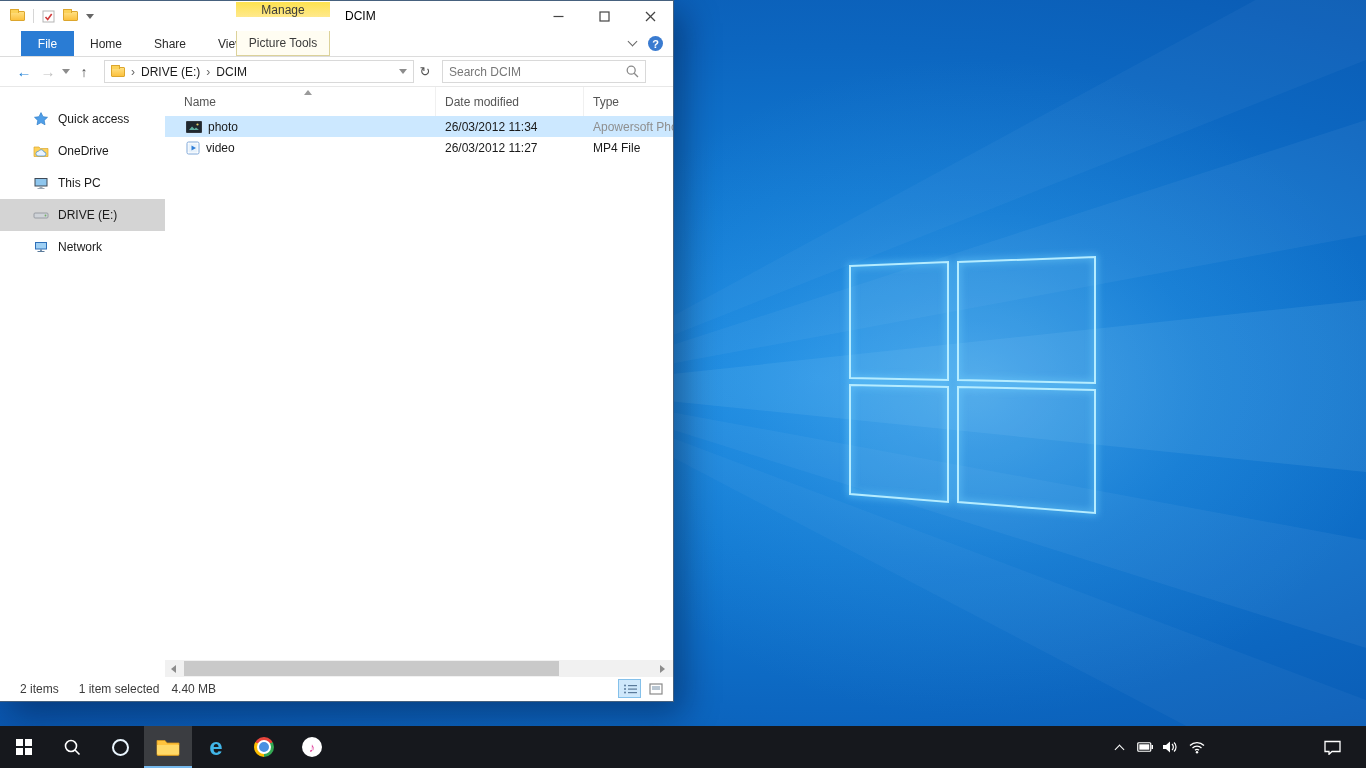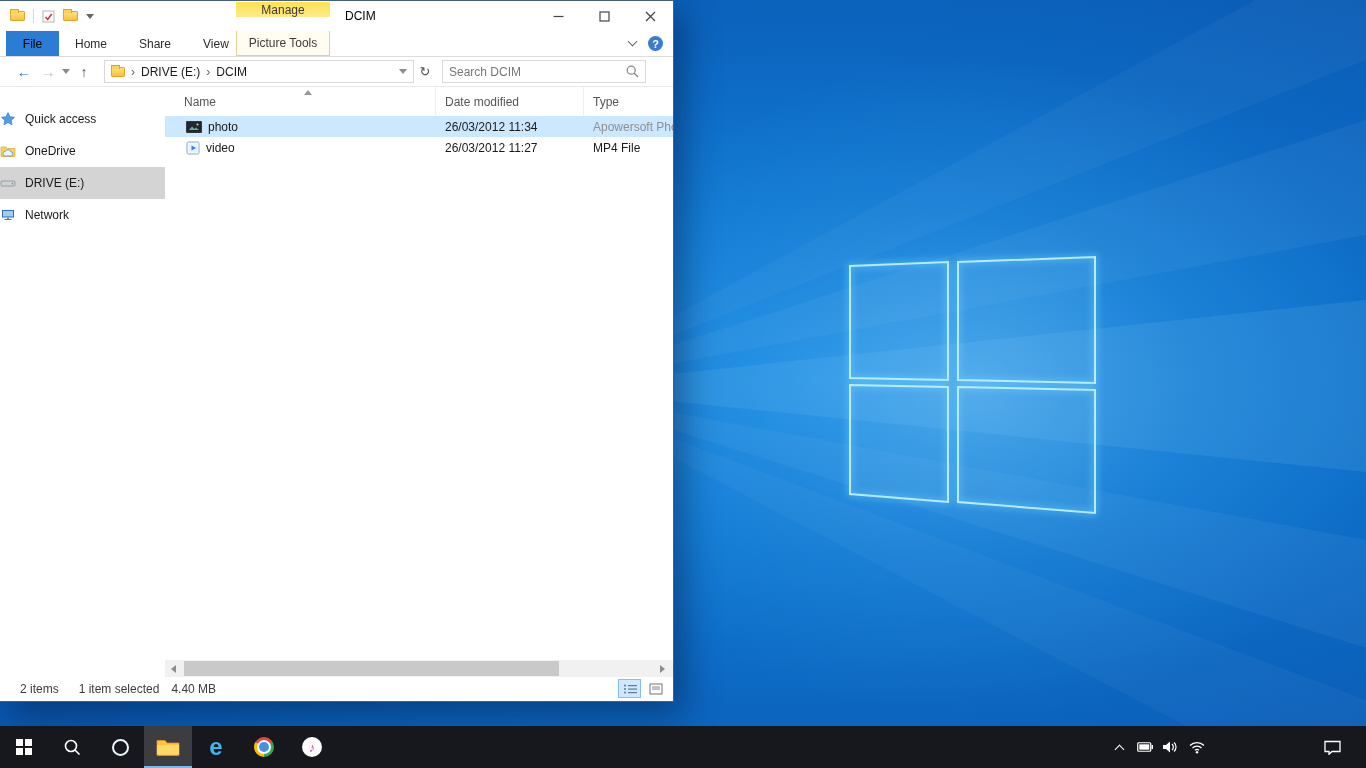--- a/index.html
+++ b/index.html
@@ -16,21 +16,21 @@
 .folder{position:relative;width:15px;height:10px;background:linear-gradient(#ffe082,#fcc13e);border:1px solid #dca62d;border-radius:1px}
 .folder::before{content:"";position:absolute;top:-3px;left:-1px;width:7px;height:3px;background:#fcd258;border:1px solid #dca62d;border-bottom:none;border-radius:1px 1px 0 0}
 .caret-down{width:0;height:0;border-left:4px solid transparent;border-right:4px solid transparent;border-top:5px solid #666}
 .manage-chip{position:absolute;left:236px;top:1px;width:94px;height:15px;background:linear-gradient(#fde24f,#ffe98c);
  display:flex;align-items:center;justify-content:center;color:#3b3b3b}
 .win-title{position:absolute;left:345px;top:0;height:30px;display:flex;align-items:center;color:#000}
 .win-controls{position:absolute;right:0;top:1px;height:29px;display:flex}
 .win-btn{width:46px;height:100%;display:flex;align-items:center;justify-content:center}
 
 .tabrow{height:26px;flex:none;display:flex;align-items:stretch;position:relative;background:#fff;border-bottom:1px solid #dcdcdc}
-.tab-file{margin-left:6px;width:53px;background:#2a7cd4;color:#000000;display:flex;align-items:center;justify-content:center}
+.tab-file{margin-left:21px;width:53px;background:#2a7cd4;color:#ffffff;display:flex;align-items:center;justify-content:center}
 .tab{padding:0 16px;display:flex;align-items:center;color:#2b2b2b}
 .tab-contextual{position:absolute;left:236px;top:0;width:94px;height:25px;display:flex;align-items:center;justify-content:center;
  background:#fffdf2;border:1px solid #dcd29a;border-top:none;color:#3b3b3b}
 .ribbon-right{position:absolute;right:10px;top:0;height:100%;display:flex;align-items:center;gap:12px}
 .chev{width:7px;height:7px;border-right:1.5px solid #666;border-bottom:1.5px solid #666;transform:rotate(45deg);margin-top:-4px}
 .help-badge{width:15px;height:15px;border-radius:50%;background:#3a7bd0;color:#fff;font-size:11px;font-weight:bold;display:flex;align-items:center;justify-content:center}
 
 .navrow{height:30px;flex:none;display:flex;align-items:center;background:#fff;border-bottom:1px solid #e8e8e8;padding-left:12px}
 .nav-btn{width:24px;height:24px;display:flex;align-items:center;justify-content:center;font-size:15px}
 .back{color:#1c7fd6}.fwd{color:#c0c0c0}
@@ -40,21 +40,21 @@
 .crumb{color:#1a1a1a;white-space:nowrap}
 .crumb-sep{color:#666}
 .addr-caret{margin-left:auto}
 .refresh-btn{width:22px;height:23px;display:flex;align-items:center;justify-content:center;color:#555;font-size:13px}
 .searchbox{width:204px;height:23px;margin-left:6px;border:1px solid #d9d9d9;display:flex;align-items:center;padding:0 6px;background:#fff}
 .searchbox input{flex:1;min-width:0;border:none;outline:none;background:transparent;font:12px "Liberation Sans",sans-serif;color:#333}
 .searchbox input::placeholder{color:#777}
 
 .content{flex:1;display:flex;min-height:0;background:#fff}
 .sidebar{width:165px;flex:none;padding-top:16px}
-.side-item{height:32px;display:flex;align-items:center;gap:9px}
+.side-item{height:32px;display:flex;align-items:center;padding-left:33px;gap:9px}
 .side-item.selected{background:#d4d4d4}
 .filearea{flex:1;min-width:0;display:flex;flex-direction:column;position:relative}
 .colheaders{height:29px;flex:none;display:flex;align-items:center;color:#555;position:relative}
 .colh{height:100%;display:flex;align-items:center;border-right:1px solid #f0f0f0}
 .colh-name{width:271px;padding-left:19px}
 .colh-date{width:148px;padding-left:9px}
 .colh-type{flex:1;padding-left:9px;border-right:none}
 .sort-arrow{position:absolute;left:139px;top:3px;width:0;height:0;border-left:4px solid transparent;border-right:4px solid transparent;border-bottom:5px solid #9a9a9a}
 .rowsarea{flex:1;min-height:0}
 .filerow{height:21px;display:flex;align-items:center}
@@ -210,20 +210,29 @@
           </svg>
           <span>Quick access</span>
         </div>
         <div class="side-item">
           <svg width="16" height="16" viewBox="0 0 16 16">
             <path d="M1,4 h5 l1.4,1.5 H15 v8 H1 Z" fill="#ffd157" stroke="#d9a732" stroke-width="0.7"></path>
             <path d="M5,13 h6 a2,2 0 0 0 0,-4 a3,3 0 0 0 -5.6,-0.6 A2.3,2.3 0 0 0 5,13 Z" fill="#eaf4ff" stroke="#3e8ed6" stroke-width="0.7"></path>
           </svg>
           <span>OneDrive</span>
         </div>
+        <div class="side-item">
+          <svg width="16" height="16" viewBox="0 0 16 16">
+            <rect x="1.5" y="3" width="13" height="8.5" fill="#3f4a57"></rect>
+            <rect x="2.5" y="4" width="11" height="6.5" fill="#8ec6ee"></rect>
+            <rect x="6.5" y="11.5" width="3" height="1.5" fill="#9aa7b4"></rect>
+            <rect x="4.5" y="13" width="7" height="1" fill="#9aa7b4"></rect>
+          </svg>
+          <span>This PC</span>
+        </div>
         <div class="side-item selected">
           <svg width="16" height="16" viewBox="0 0 16 16">
             <rect x="1" y="6" width="14" height="5" rx="1" fill="#cfd3d8" stroke="#8b9097" stroke-width="0.8"></rect>
             <circle cx="12.5" cy="8.5" r="0.9" fill="#6fae5f"></circle>
           </svg>
           <span>DRIVE (E:)</span>
         </div>
         <div class="side-item">
           <svg width="16" height="16" viewBox="0 0 16 16">
             <rect x="2" y="3" width="12" height="7.5" fill="#2e6fb8"></rect>

